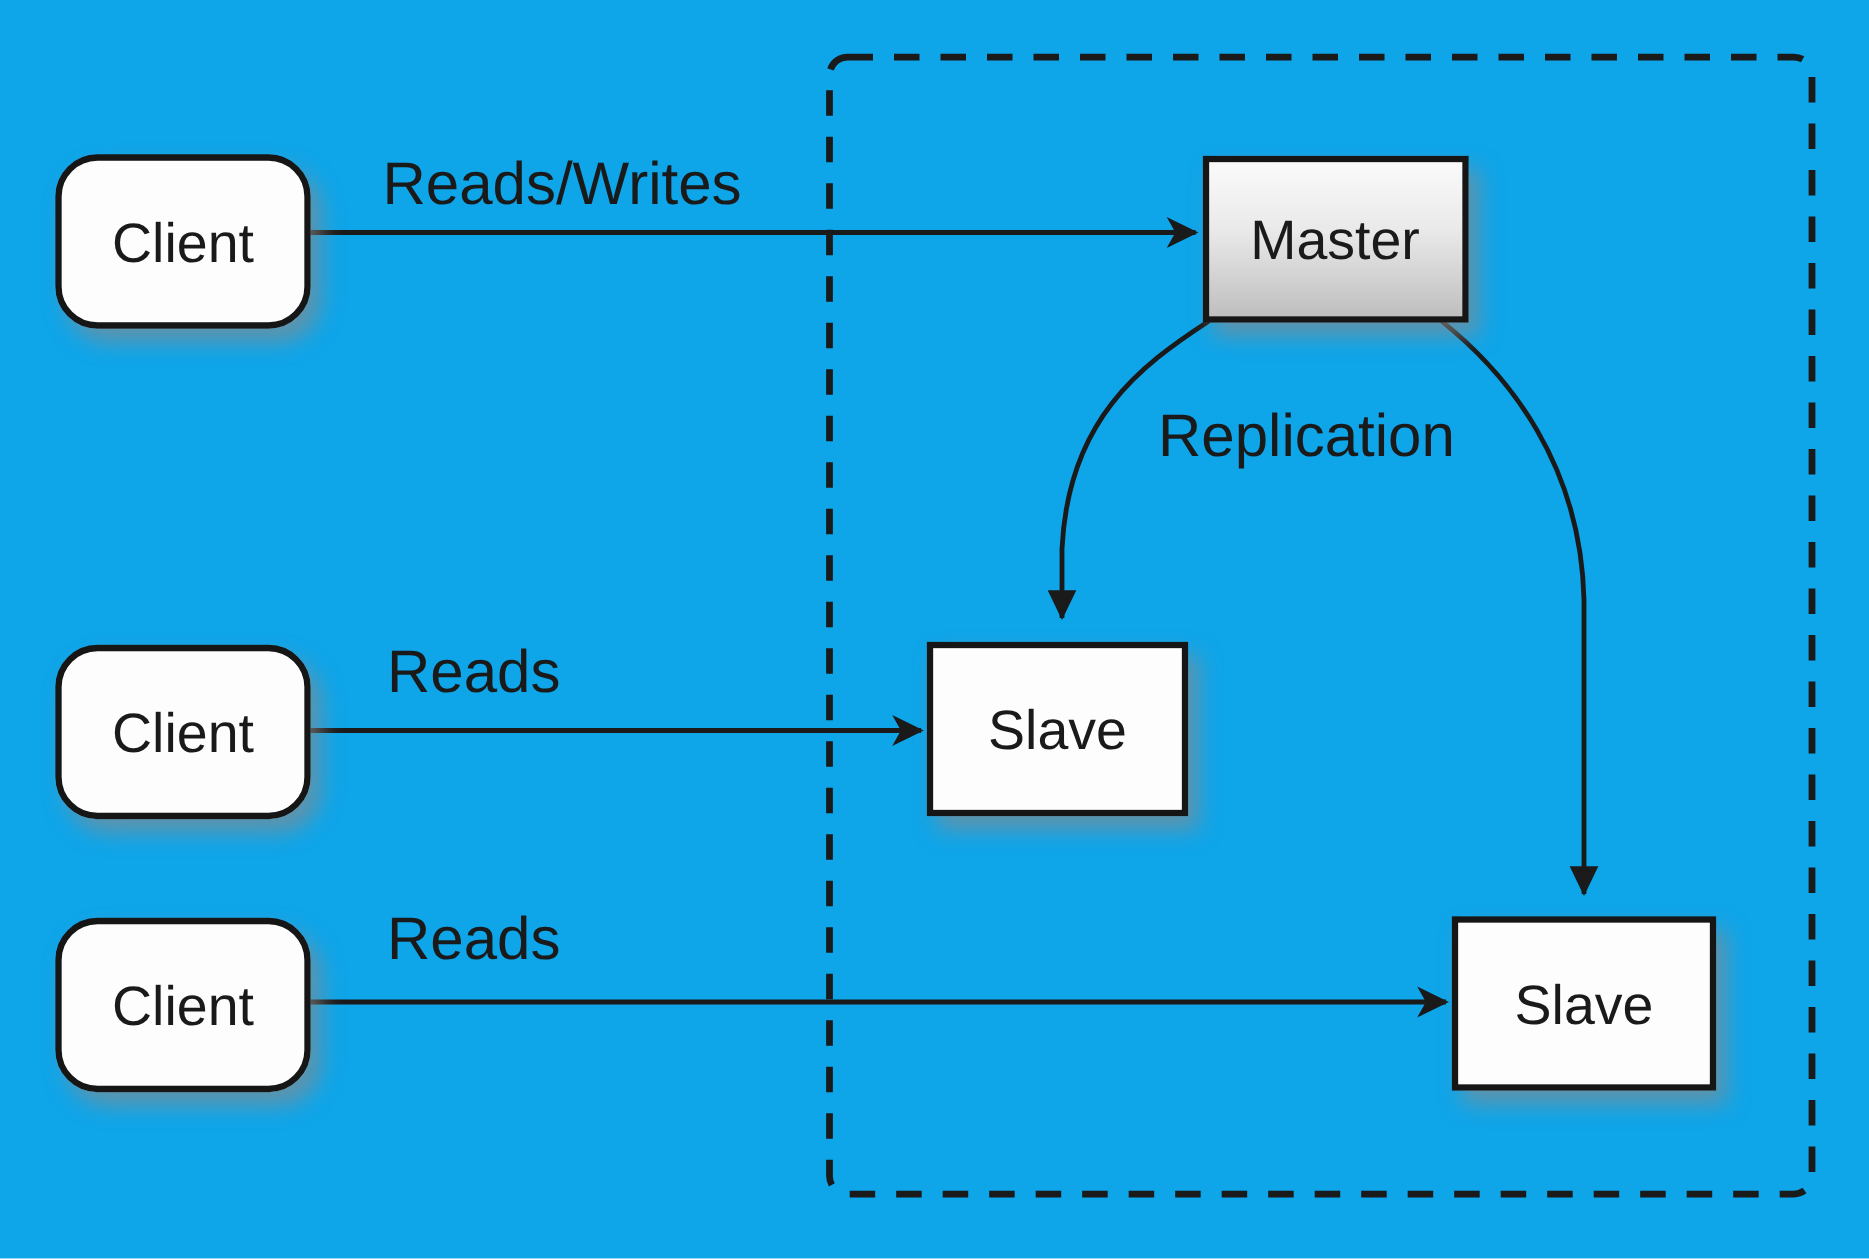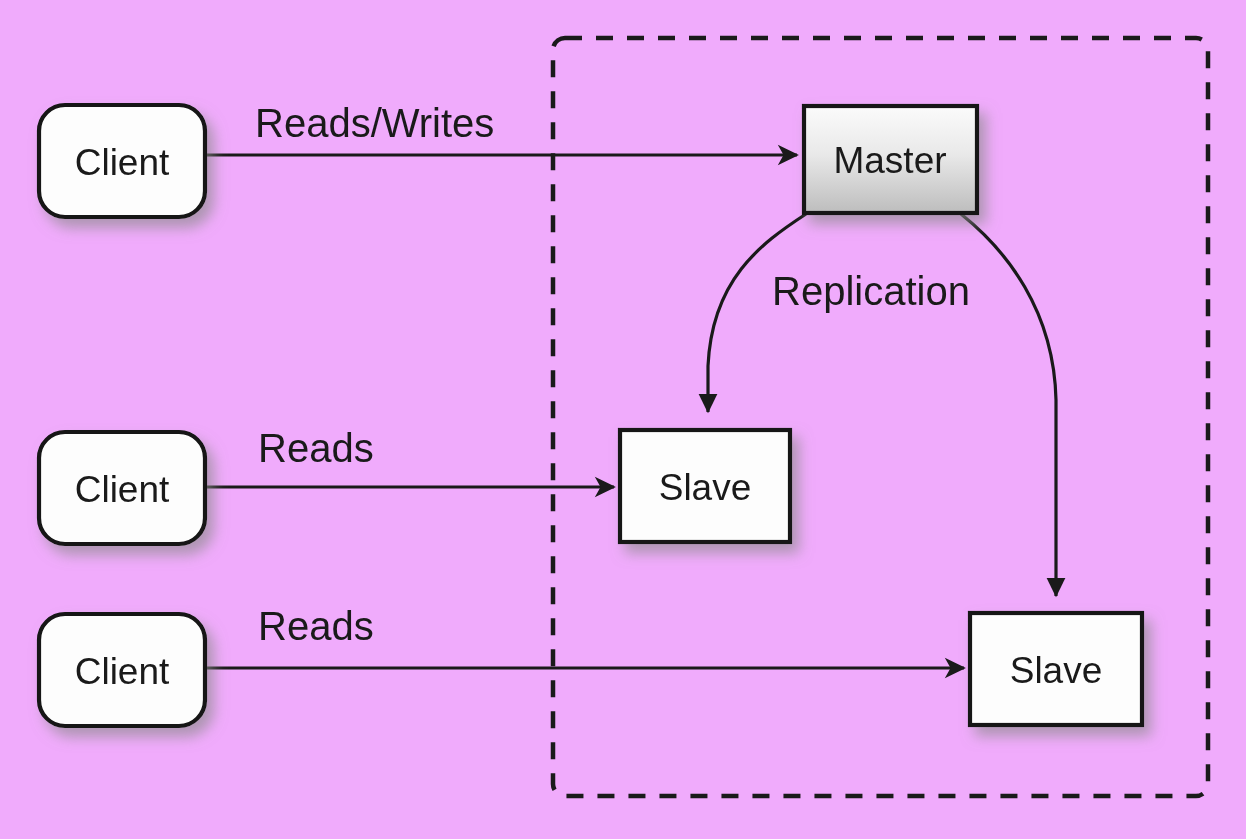--- a/index.html
+++ b/index.html
@@ -7,21 +7,21 @@
     padding: 0;
     background: #ffffff;
   }
   body {
     font-family: "Liberation Sans", sans-serif;
   }
   #canvas {
     position: relative;
     width: 1246px;
     height: 839px;
-    background: #f0abfc;
+    background: #0ea5e9;
     overflow: hidden;
   }
   #diagram-svg {
     position: absolute;
     left: 0;
     top: 0;
     width: 1246px;
     height: 839px;
   }
   .node-label {

